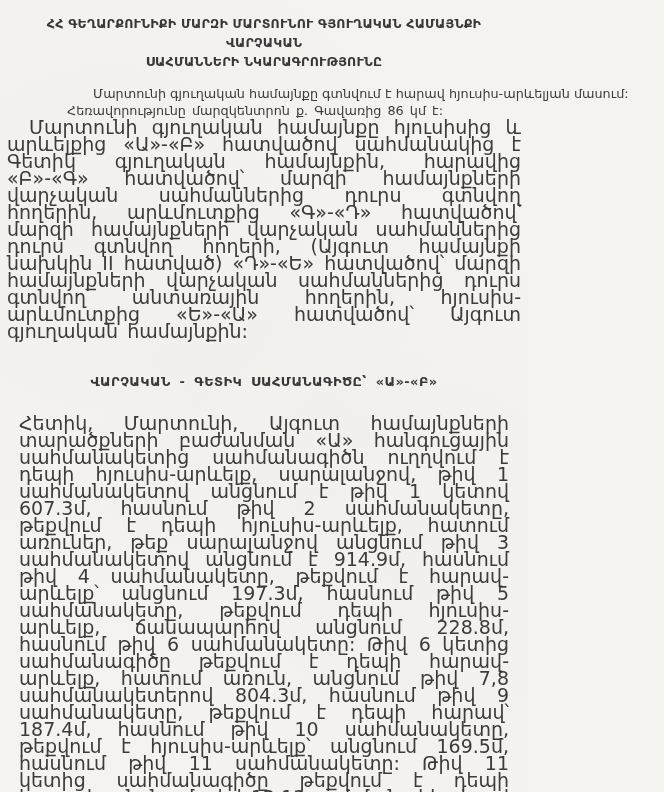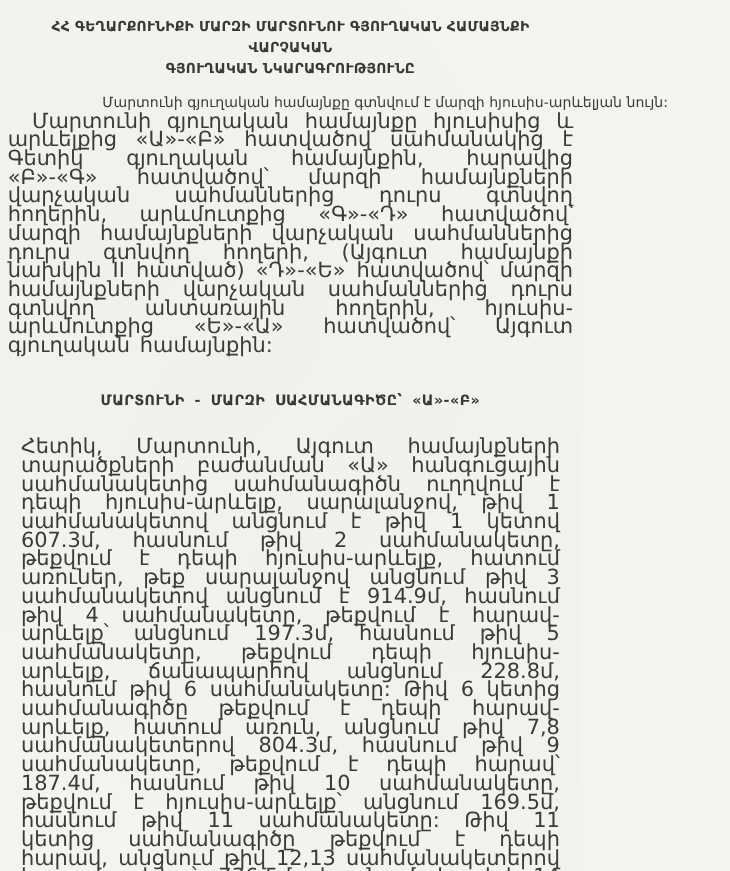--- a/index.html
+++ b/index.html
@@ -64,25 +64,26 @@
     margin: 12px;
   }
 </style>
 </head>
 <body>
 
 <div class="page">
 
   <div class="doc-title">
     <span>ՀՀ ԳԵՂԱՐՔՈՒՆԻՔԻ ՄԱՐԶԻ ՄԱՐՏՈՒՆՈՒ ԳՅՈՒՂԱԿԱՆ ՀԱՄԱՅՆՔԻ ՎԱՐՉԱԿԱՆ</span><br>
-    <span>ԳՅՈՒՂԱԿԱՆ ՆԿԱՐԱԳՐՈՒԹՅՈՒՆԸ</span>
+    <span>ՍԱՀՄԱՆՆԵՐԻ ՆԿԱՐԱԳՐՈՒԹՅՈՒՆԸ</span>
   </div>
 
-  <div class="intro-line intro-line-1">Մարտունի գյուղական համայնքը գտնվում է մարզի հյուսիս-արևելյան նույն:</div>
+  <div class="intro-line intro-line-1">Մարտունի գյուղական համայնքը գտնվում է հարավ հյուսիս-արևելյան մասում:</div>
 
+  <div class="intro-line intro-line-2">Հեռավորությունը մարզկենտրոն ք. Գավառից  86 կմ է:</div>
 
   <div class="para intro-para">Մարտունի գյուղական համայնքը հյուսիսից և արևելքից «Ա»-«Բ» հատվածով սահմանակից է Գետիկ գյուղական համայնքին, հարավից «Բ»-«Գ» հատվածով՝ մարզի համայնքների վարչական սահմաններից դուրս գտնվող հողերին, արևմուտքից «Գ»-«Դ» հատվածով՝ մարզի համայնքների վարչական սահմաններից դուրս գտնվող հողերի, (Այգուտ համայնքի նախկին II հատված) «Դ»-«Ե» հատվածով՝ մարզի համայնքների վարչական սահմաններից դուրս գտնվող անտառային հողերին, հյուսիս-արևմուտքից «Ե»-«Ա» հատվածով՝ Այգուտ գյուղական համայնքին:</div>
 
-  <div class="section-heading">ՄԱՐՏՈՒՆԻ - ՄԱՐԶԻ ՍԱՀՄԱՆԱԳԻԾԸ՝  «Ա»-«Բ»</div>
+  <div class="section-heading">ՎԱՐՉԱԿԱՆ - ԳԵՏԻԿ ՍԱՀՄԱՆԱԳԻԾԸ՝  «Ա»-«Բ»</div>
 
   <div class="para body-para">Հետիկ, Մարտունի, Այգուտ համայնքների տարածքների բաժանման «Ա» հանգուցային սահմանակետից սահմանագիծն ուղղվում է դեպի հյուսիս-արևելք, սարալանջով, թիվ 1 սահմանակետով անցնում է թիվ 1 կետով 607.3մ, հասնում թիվ 2 սահմանակետը, թեքվում է դեպի հյուսիս-արևելք, հատում առուներ, թեք սարալանջով անցնում թիվ 3 սահմանակետով անցնում է 914.9մ, հասնում թիվ 4 սահմանակետը, թեքվում է հարավ-արևելք՝ անցնում 197.3մ, հասնում թիվ 5 սահմանակետը, թեքվում դեպի հյուսիս-արևելք, ճանապարհով անցնում 228.8մ, հասնում թիվ 6 սահմանակետը: Թիվ 6 կետից սահմանագիծը թեքվում է դեպի հարավ-արևելք, հատում առուն, անցնում թիվ 7,8 սահմանակետերով 804.3մ, հասնում թիվ 9 սահմանակետը, թեքվում է դեպի հարավ՝ 187.4մ, հասնում թիվ 10 սահմանակետը, թեքվում է հյուսիս-արևելք՝ անցնում 169.5մ, հասնում թիվ 11 սահմանակետը: Թիվ 11 կետից սահմանագիծը թեքվում է դեպի հարավ, անցնում թիվ 12,13 սահմանակետերով հարավ-արևելք՝ 736.5մ, հասնում է թիվ 14 սահմանակետը, թեքվում դեպի հարավ-արևմուտք՝ անցնում 141.4մ, հասնում է թիվ 15 սահմանակետը, թեքվում է դեպի հարավ՝ անցնում 45.0մ, հասնում թիվ 16 սահմանակետը: Թիվ 16 կետից սահմանագիծը թեքվում է դեպի հարավ-արևելք՝ անցնում 277.6մ, հասնում թիվ 17 սահմանակետը, որը գտնվում է առվի ափին, ապա առվով թեքվում է դեպի հարավ-արևմուտք՝ անցնում թիվ 18 կետով 240.8մ հասնում թիվ 19 սահմանակետը: Թիվ 19 կետից սահմանագիծը նույն ուղղությամբ անցնելով թիվ 21 կետով 284.6մ, հասնում թիվ 20 սահմանակետը, ապա սարալանջով թեքվում է դեպի հարավ-արևմուտք՝ անցնում թիվ 21 սահմանակետ 298.0մ, ապա հարավ-արևելք՝ 129.0մ, հասնում է թիվ 22 սահմանակետը, թեքվում է դեպի հարավ, թիվ 23,24 սահմանակետերով անցնում է 318.3մ, հասնում Մարտունու բնակավայրի արևելյան եզրագծի մոտ գտնվող թիվ 25 սահմանակետը, թեքվում է դեպի հարավ-արևելք, անցնում 93.3մ-ից հասնում միջհամայնքային ճանապարհի և առվի եզրին գտնվող թիվ 26 սահմանակետը: Այդտեղից՝ բնակավայրի եզրագծով և առվի ոլորապտույտների թիվ 27-37 սահմանակետերով անցնում է 516.3մ, հասնում թիվ 38 սահմանակետը, թեքվում է դեպի հարավ-արևմուտք, ապա հարավ, առվով, անցնում թիվ 39-59 սահմանակետերով 2168.4մ, հասնում է Մարտունի, Գետիկ գյուղական համայնքների և մարզի համայնքների վարչական սահմաններից դուրս գտնվող հողերի բաժանման «Բ» հանգուցային սահմանակետը:</div>
 
 </div>
 
 </body></html>

